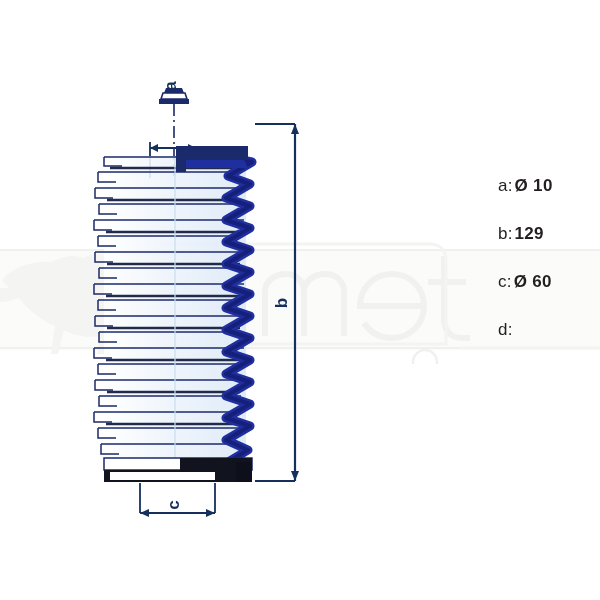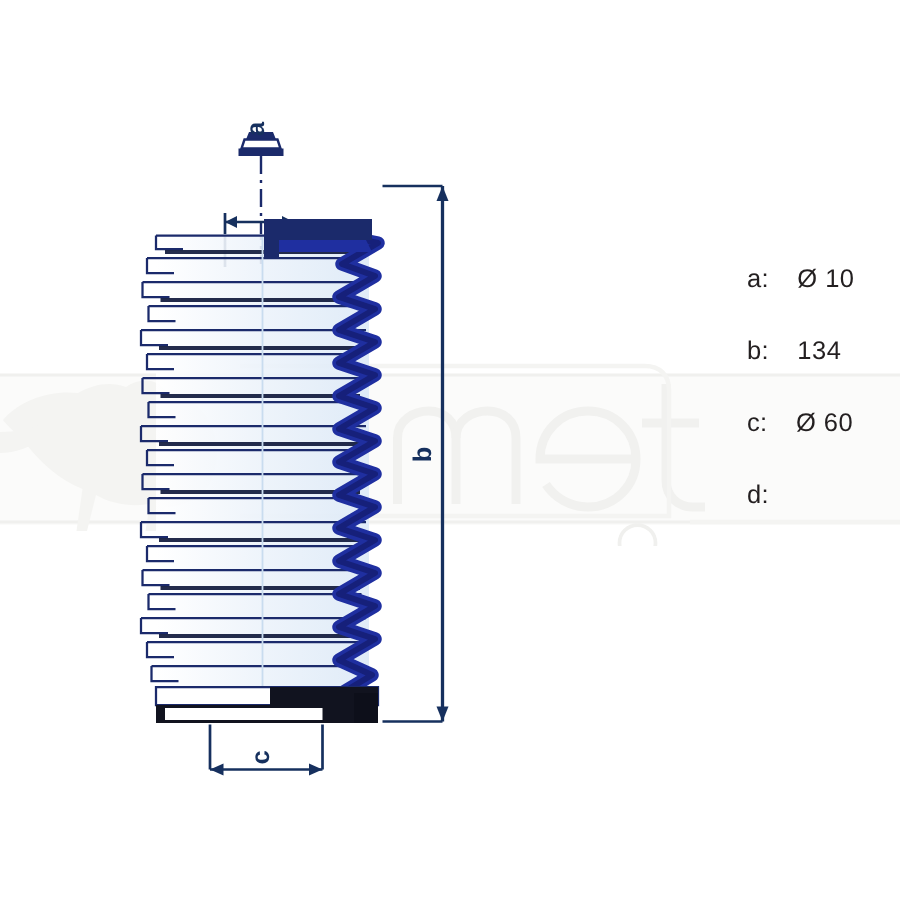--- a/index.html
+++ b/index.html
@@ -55,22 +55,22 @@
     height: 48px;
     font-size: 17px;
     color: #231f20;
     white-space: nowrap;
   }
   .spec-key {
     font-weight: 400;
     letter-spacing: 0.2px;
   }
   .spec-val {
-    font-weight: 400;
-    margin-left: 19px;
+    font-weight: 700;
+    margin-left: 2px;
     letter-spacing: 0.3px;
   }
 </style>
 </head>
 <body>
 
 <div id="page">
 
   <div id="watermark">
     <svg width="600" height="128" viewBox="0 0 600 128" xmlns="http://www.w3.org/2000/svg">
@@ -256,21 +256,21 @@
 
   <div id="spec-list">
 
     <div class="spec-row">
       <span class="spec-key">a:</span>
       <span class="spec-val">Ø 10</span>
     </div>
 
     <div class="spec-row">
       <span class="spec-key">b:</span>
-      <span class="spec-val">134</span>
+      <span class="spec-val">129</span>
     </div>
 
     <div class="spec-row">
       <span class="spec-key">c:</span>
       <span class="spec-val">Ø 60</span>
     </div>
 
     <div class="spec-row">
       <span class="spec-key">d:</span>
       <span class="spec-val"></span>

